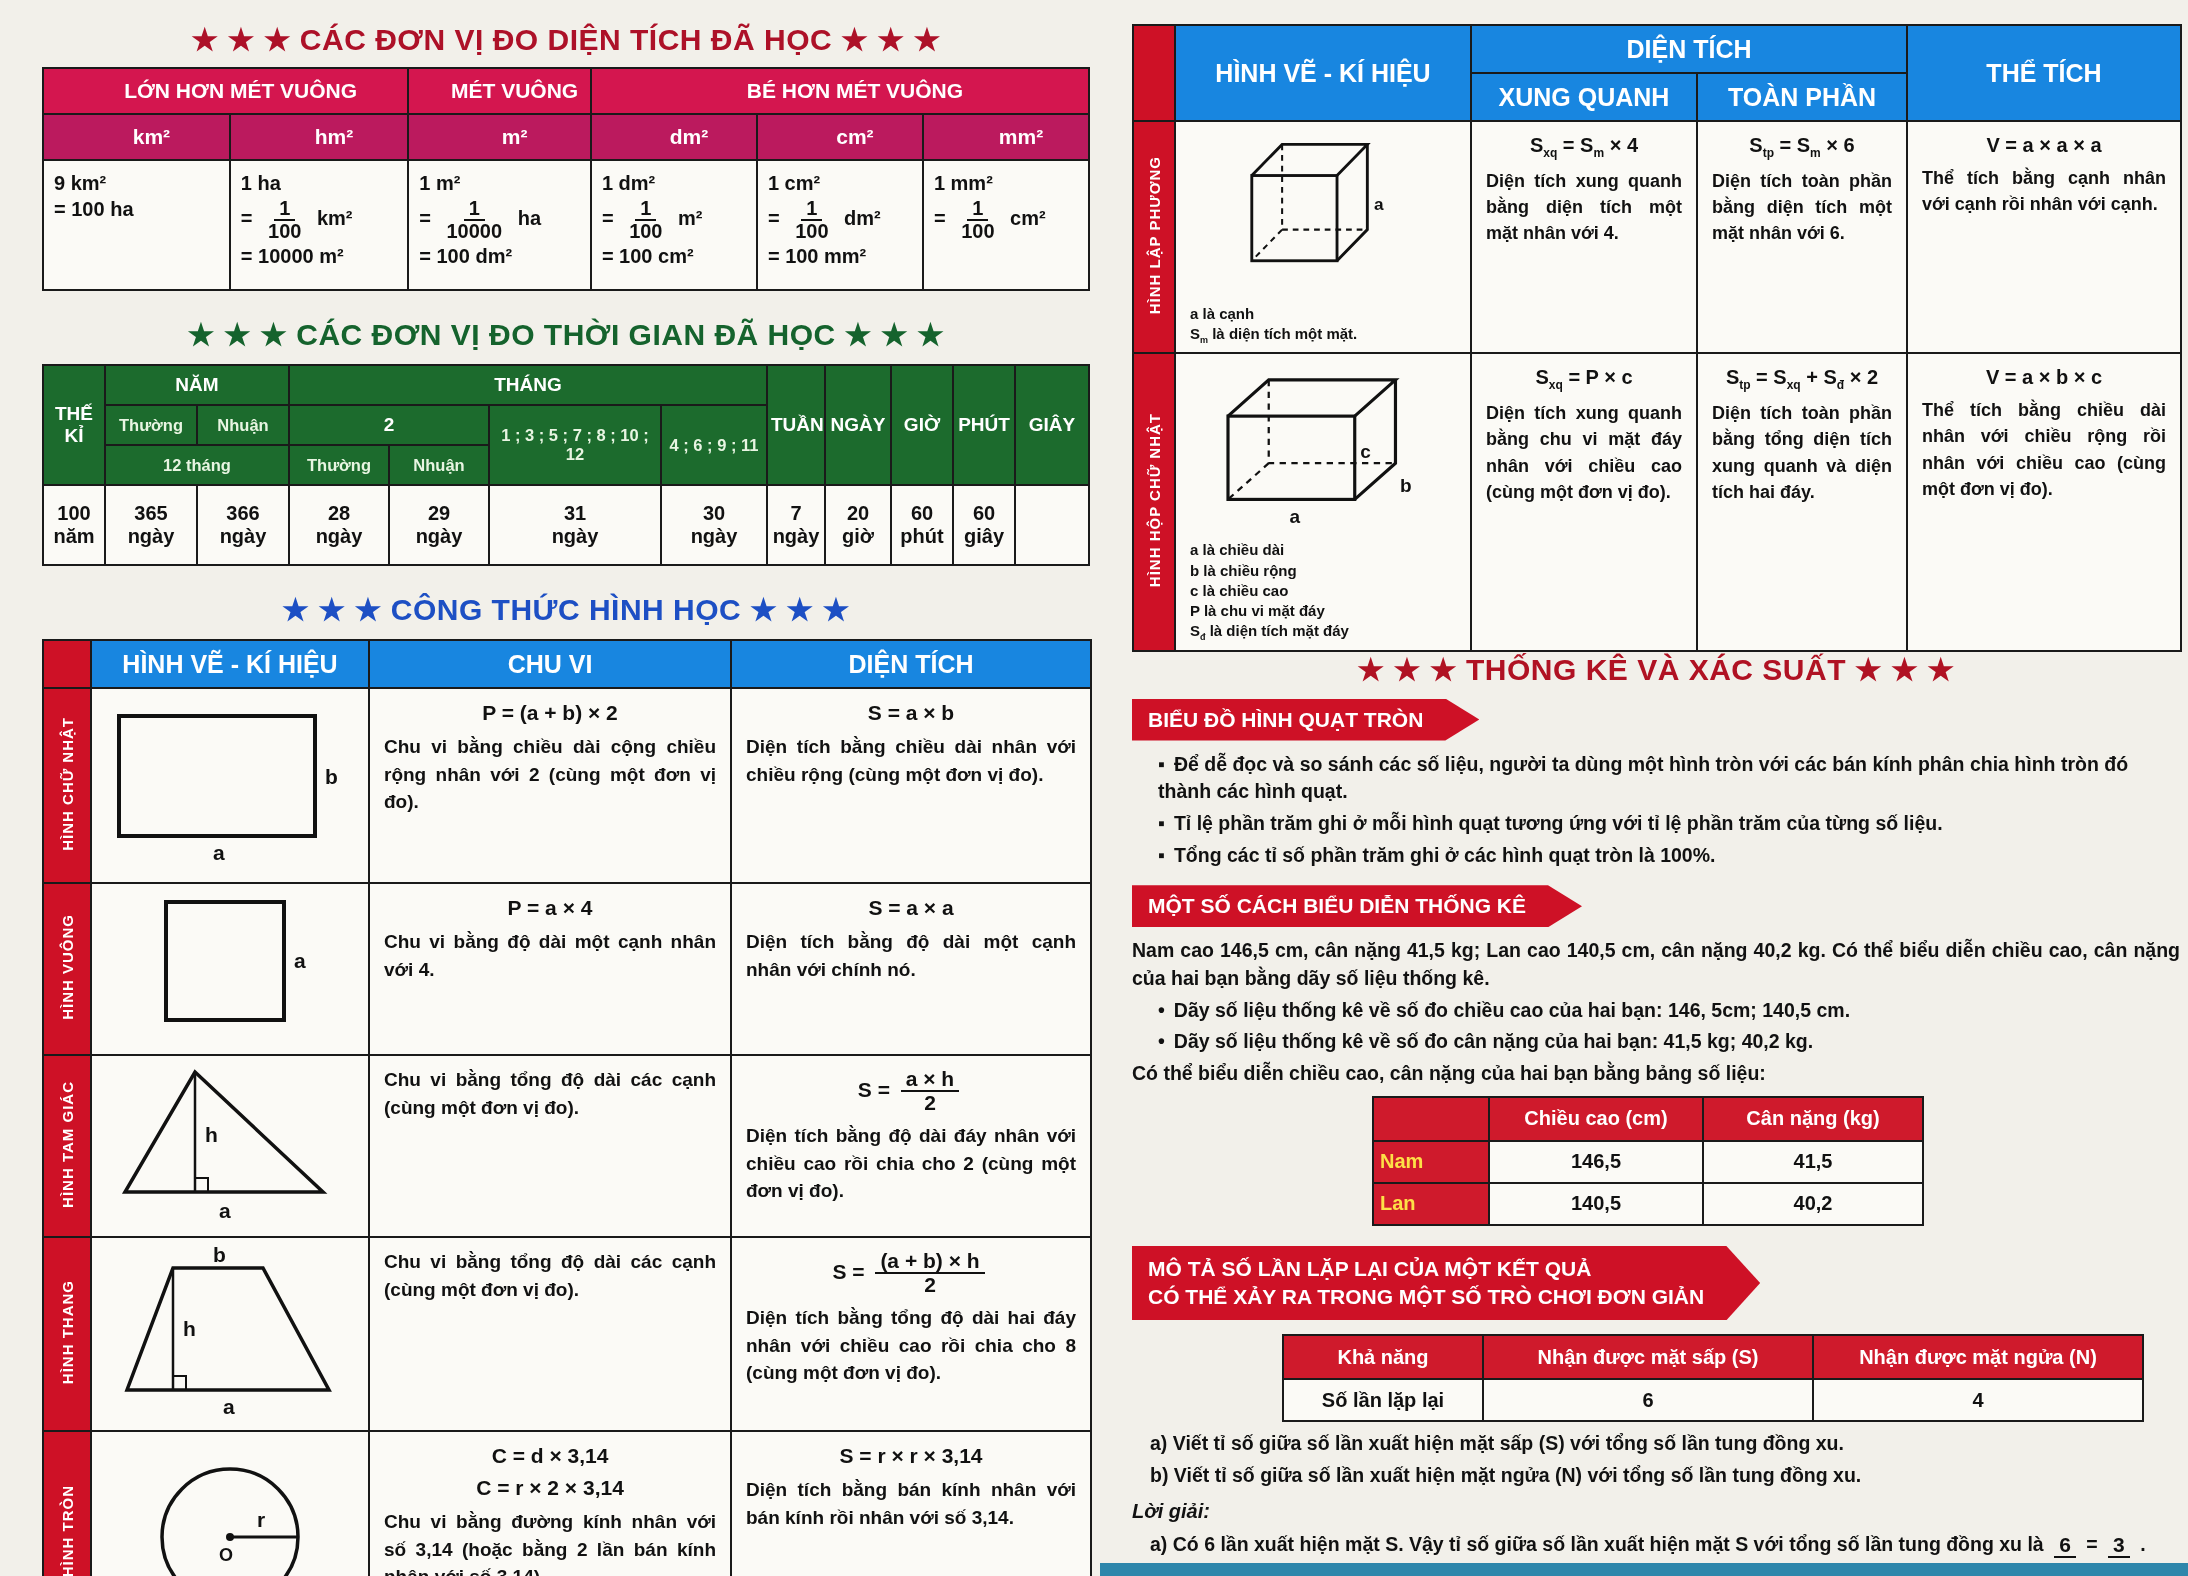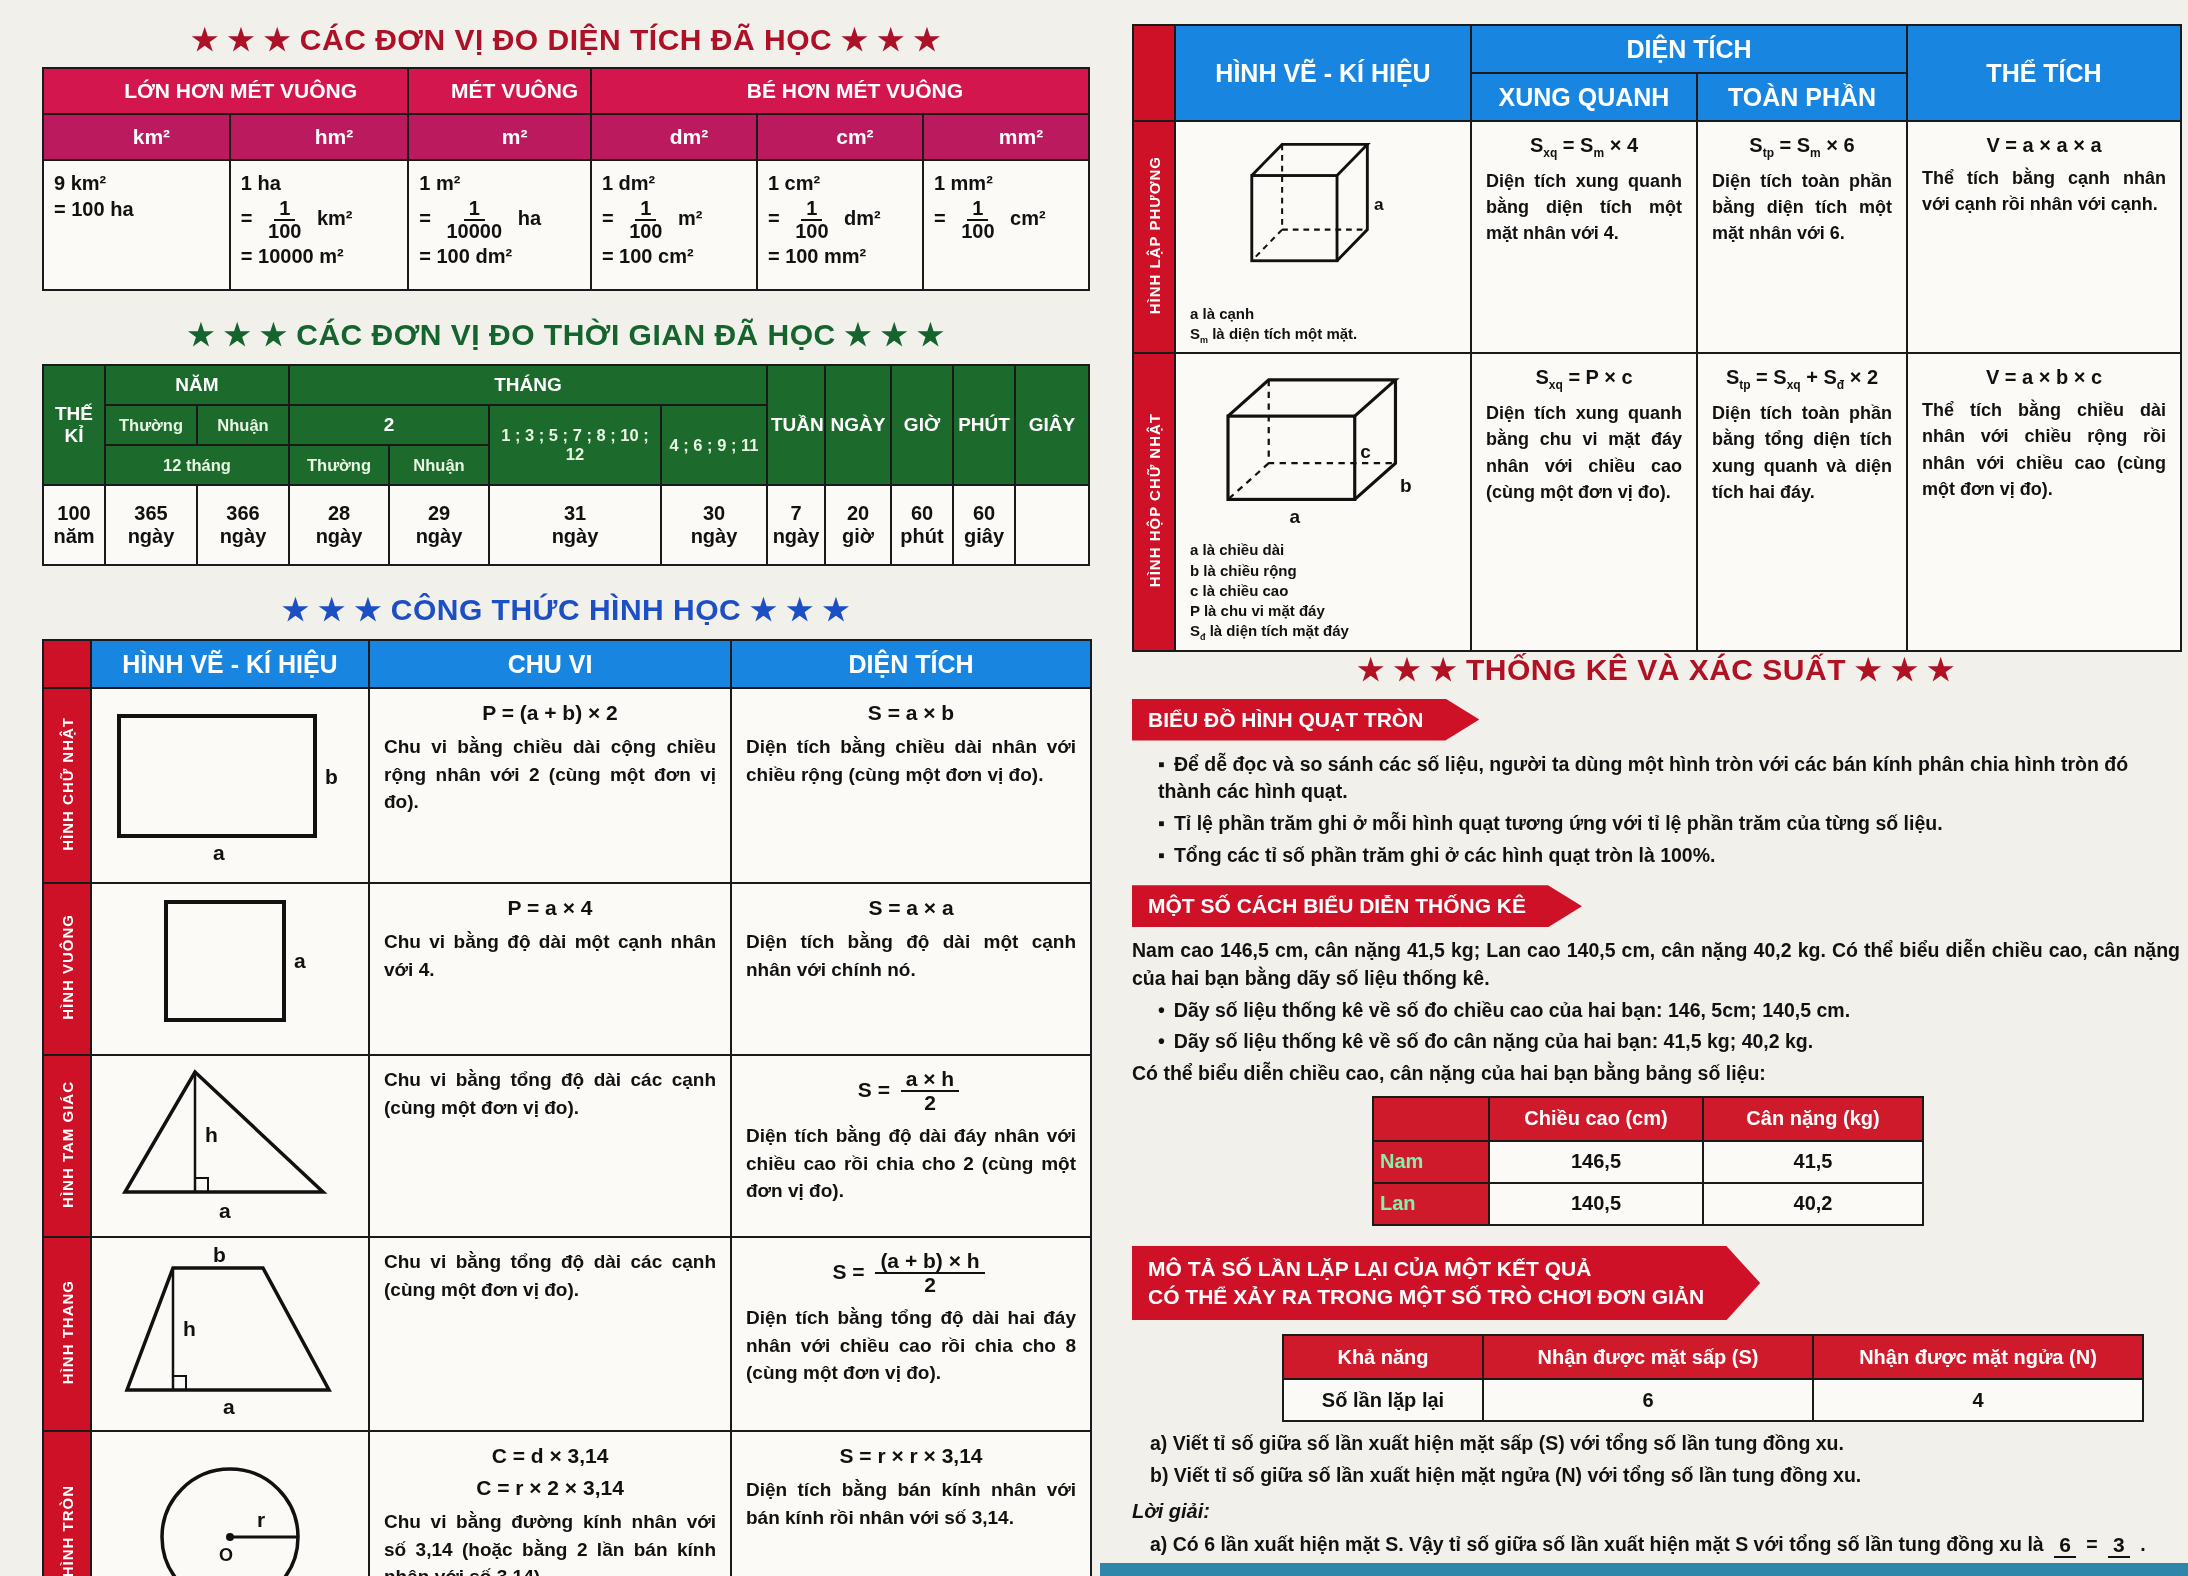--- a/index.html
+++ b/index.html
@@ -66,21 +66,21 @@
   .banner{display:inline-block;background:var(--red,#ce1126);color:#fff;font-weight:bold;font-size:21px;
           padding:9px 56px 9px 16px;margin:12px 0 6px 0;
           clip-path:polygon(0 0,calc(100% - 34px) 0,100% 50%,calc(100% - 34px) 100%,0 100%);}
   .banner div{line-height:1.35;}
   .blk{font-size:19.5px;font-weight:600;line-height:1.42;margin:4px 0;text-align:justify;}
   .blk.bullet{margin-left:26px;text-align:left;}
   .blk .mk{margin-right:9px;}
   .stats-table{margin:8px 0 8px 240px;}
   .stats-table th{background:#cf1a2c;color:#fff;font-size:20px;height:38px;text-align:center;vertical-align:middle;}
   .stats-table td{font-size:20px;font-weight:600;text-align:center;vertical-align:middle;height:36px;}
-  .stats-table td.rowlabel{background:#cf1a2c;color:#86efac;text-align:left;font-weight:bold;}
+  .stats-table td.rowlabel{background:#cf1a2c;color:#fde047;text-align:left;font-weight:bold;}
   .t2{margin-left:150px;}
   .loigiai{font-size:20px;font-weight:bold;font-style:italic;margin:10px 0 2px 0;}
   .sol{margin:8px 0 8px 18px;}
   .sol .frac{font-size:21px;}
   .qline{margin-left:18px;text-align:left;}
 
   .bottom-strip{position:absolute;left:1100px;right:0;bottom:0;height:13px;background:#2e86ab;}
 </style>
 </head>
 <body>

